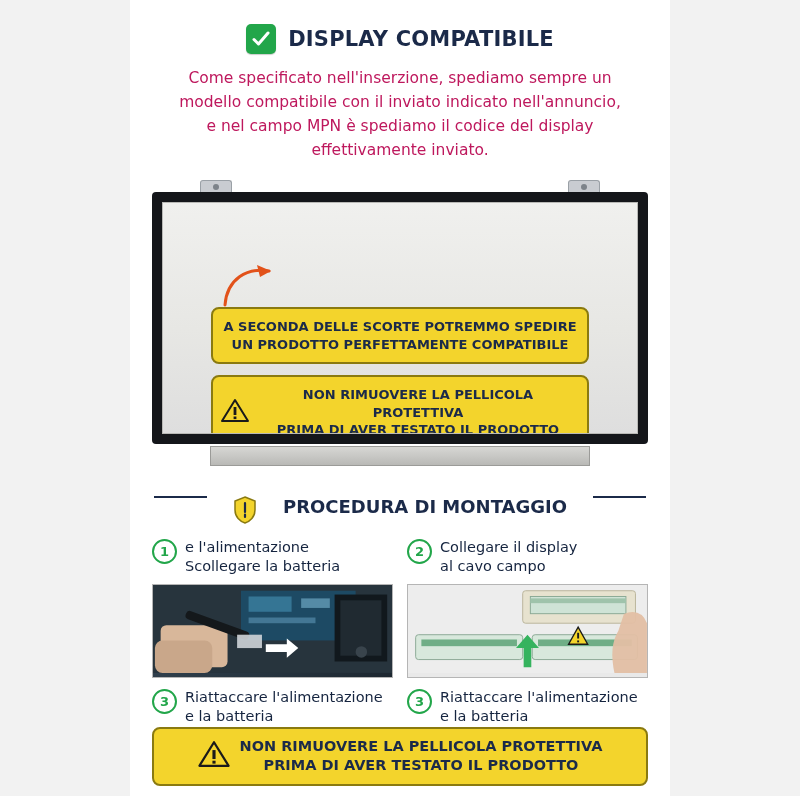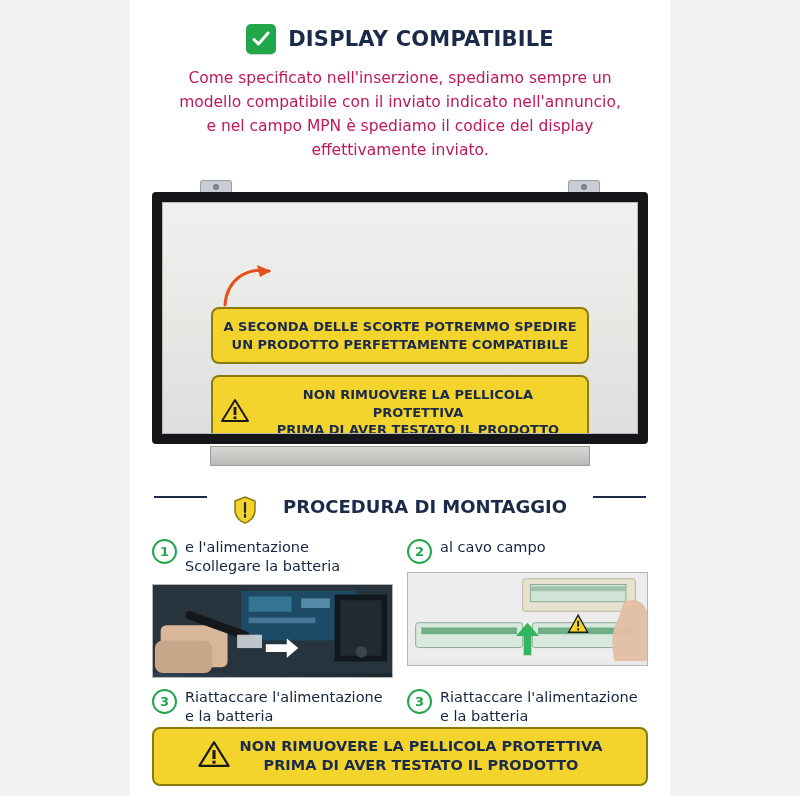--- a/index.html
+++ b/index.html
@@ -331,20 +331,21 @@
             <rect x="88" y="52" width="26" height="14" fill="#cfd4d8" opacity=".9"></rect>
             <path d="M118 62 L140 62 L140 56 L152 66 L140 76 L140 70 L118 70 Z" fill="#ffffff"></path>
           </svg>
         </div>
       </div>
 
       <div class="col">
         <div class="step-line">
           <span class="badge">2</span>
           <span class="step-text">
+            <span style="display:block">Collegare il display</span>
             <span style="display:block">al cavo campo</span>
           </span>
         </div>
         <div class="photo right-photo">
           <svg class="pcb" viewBox="0 0 250 92" preserveAspectRatio="none" aria-hidden="true">
             <rect x="0" y="0" width="250" height="92" fill="#ededed"></rect>
             <rect x="120" y="6" width="118" height="34" rx="3" fill="#e7e2cf" stroke="#b9b39a"></rect>
             <rect x="128" y="12" width="100" height="18" fill="#cfe3d6" stroke="#8aa894"></rect>
             <rect x="128" y="14" width="100" height="5" fill="#9fc3ab"></rect>
             <rect x="8" y="52" width="112" height="26" rx="3" fill="#d8e8dc" stroke="#8aa894"></rect>

